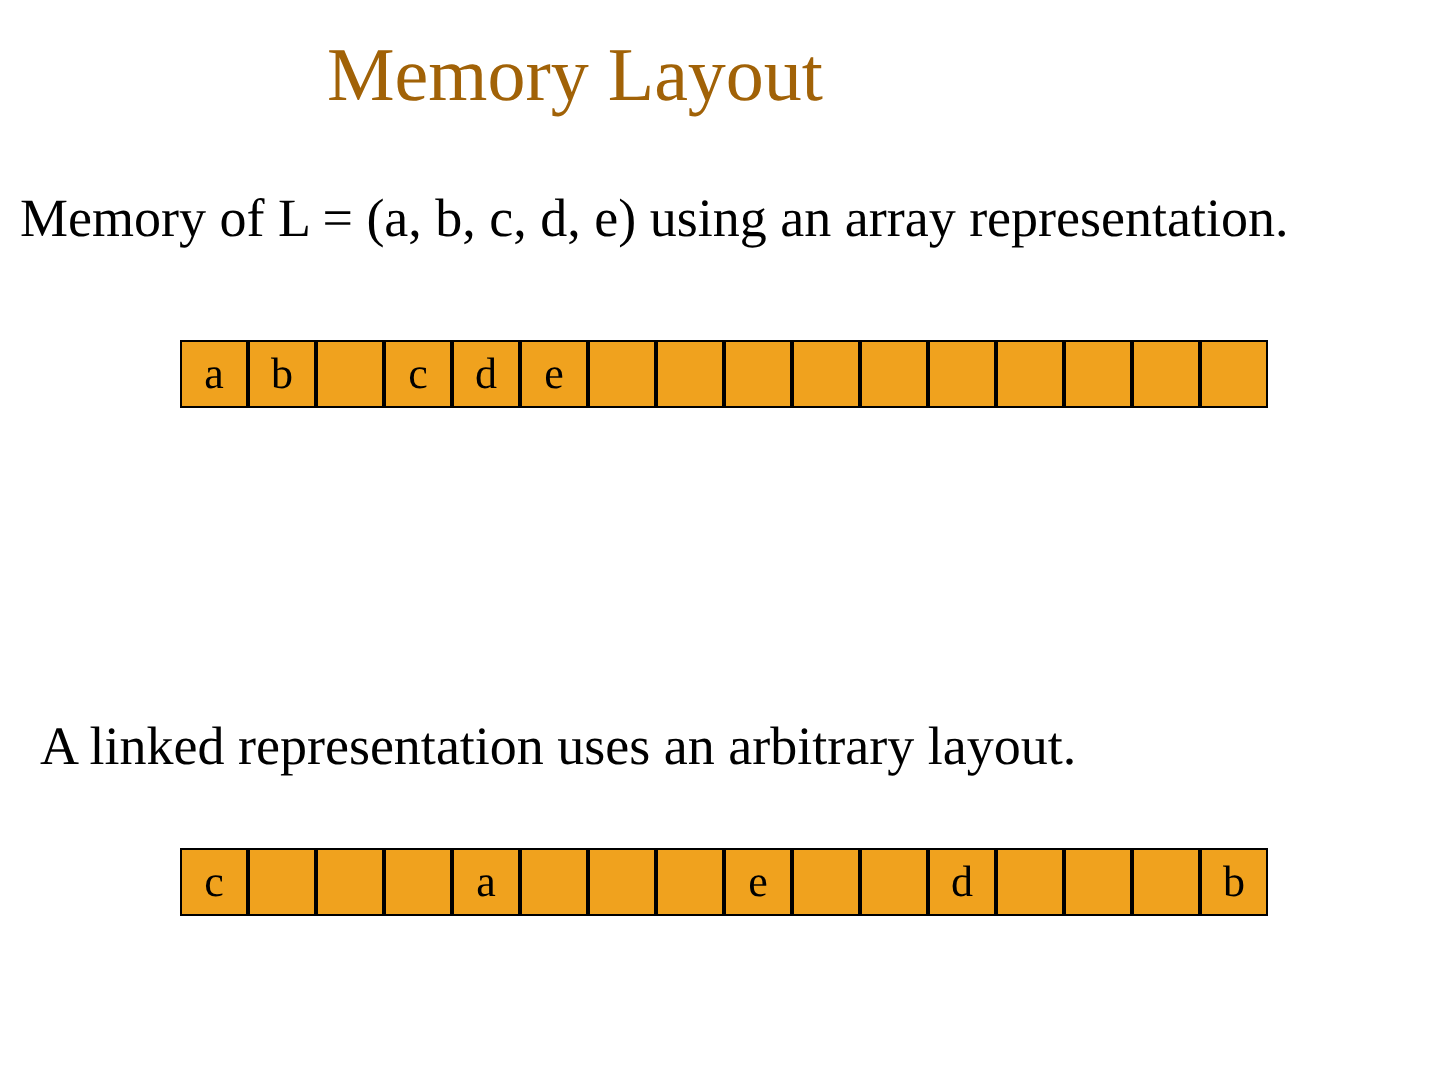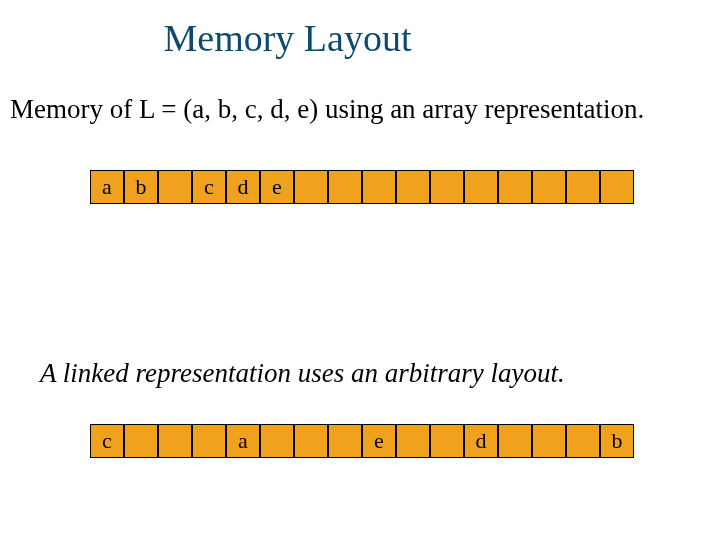--- a/index.html
+++ b/index.html
@@ -6,41 +6,40 @@
   body {
     width: 720px;
     height: 540px;
     background: #ffffff;
     font-family: "Times New Roman", Times, serif;
     position: relative;
     overflow: hidden;
   }
   .title {
     font-size: 38px;
-    color: #0c4a6e;
+    color: #a16207;
     position: absolute;
     top: 16px;
     left: 0;
     width: 575px;
     text-align: center;
   }
   .desc1 {
     position: absolute;
     top: 94px;
     left: 10px;
     font-size: 27px;
     color: #000;
   }
   .desc2 {
     position: absolute;
     top: 358px;
-    left: 40px;
+    left: 20px;
     font-size: 27px;
     color: #000;
-    font-style: italic;
   }
   .array-row {
     position: absolute;
     top: 170px;
     left: 90px;
     display: flex;
   }
   .cell {
     width: 34px;
     height: 34px;

